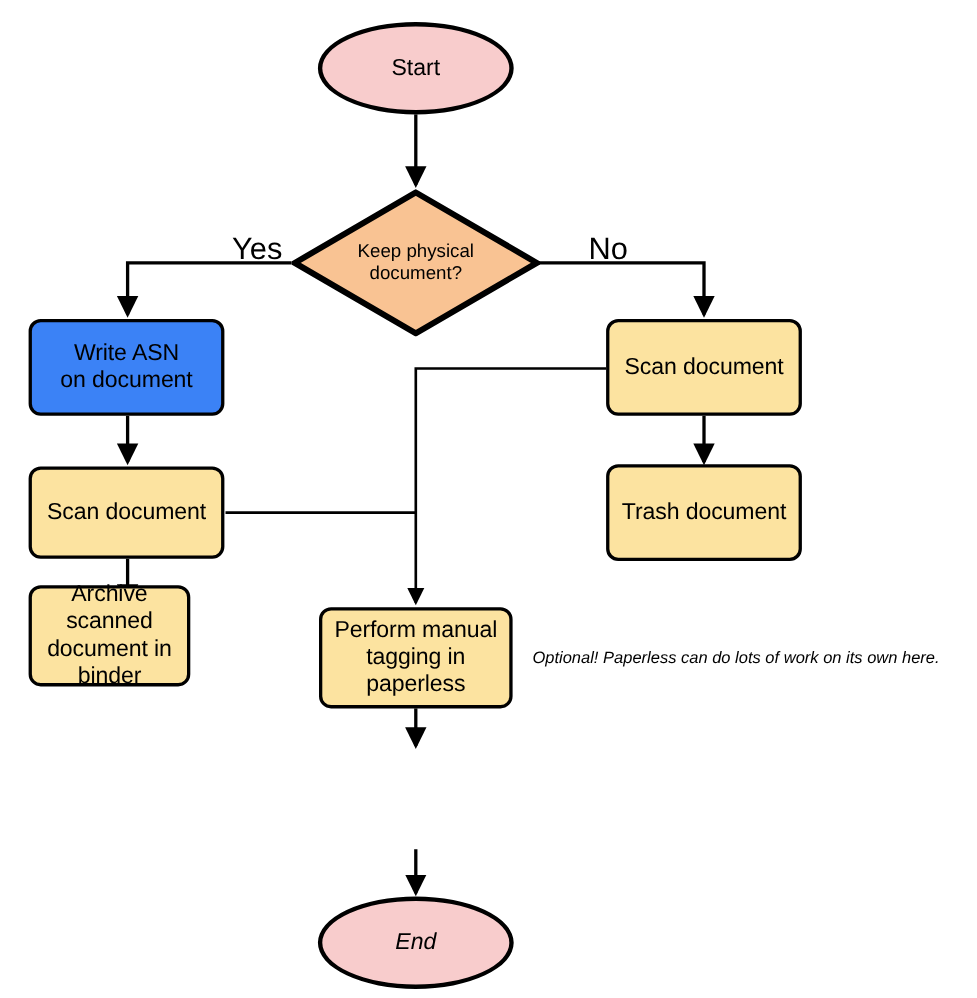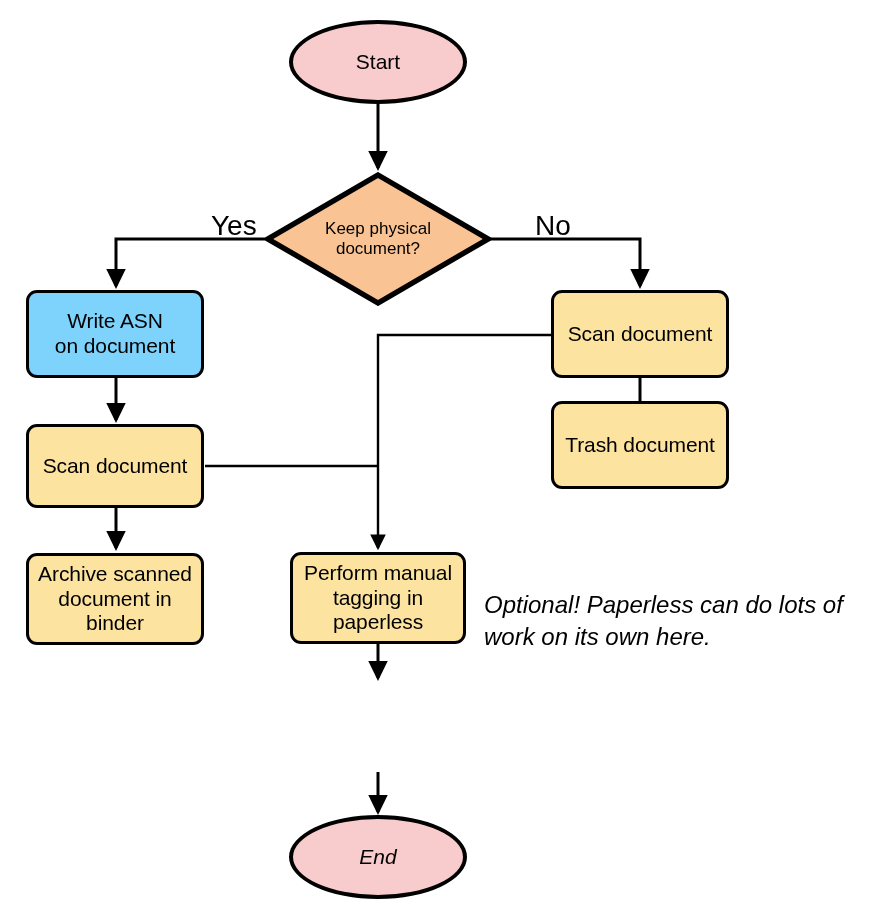--- a/index.html
+++ b/index.html
@@ -70,21 +70,21 @@
   .edge-label {
     position: absolute;
     font-size: 28px;
     color: #000000;
     z-index: 3;
     white-space: nowrap;
   }
   .note {
     position: absolute;
     font-style: italic;
-    font-size: 24px;
+    font-size: 15px;
     line-height: 1.33;
     color: #000000;
     z-index: 3;
   }
 </style>
 </head>
 <body>
 
 <div id="canvas">
 
@@ -130,40 +130,40 @@
   </div>
 
   <div class="node node-decision" style="left:265px; top:172px; width:226px; height:134px;">
     <svg class="diamond-shape" viewBox="0 0 226 134" preserveAspectRatio="none" xmlns="http://www.w3.org/2000/svg">
       <polygon points="113,3 223,67 113,131 3,67" fill="#F9C393" stroke="#000000" stroke-width="5.4" stroke-linejoin="miter"></polygon>
     </svg>
     <span class="diamond-label">Keep physical
 document?</span>
   </div>
 
-  <div class="node node-process" style="left:26px; top:290px; width:178px; height:88px; background:#7dd3fc;">
+  <div class="node node-process" style="left:26px; top:290px; width:178px; height:88px; background:#3b82f6;">
     <span>Write ASN
 on document</span>
   </div>
 
   <div class="node node-process" style="left:26px; top:424px; width:178px; height:84px; background:#FCE3A0;">
     <span>Scan document</span>
   </div>
 
-  <div class="node node-process" style="left:26px; top:553px; width:178px; height:92px; background:#FCE3A0;">
+  <div class="node node-process" style="left:26px; top:532px; width:147px; height:92px; background:#FCE3A0;">
     <span>Archive scanned
 document in
 binder</span>
   </div>
 
   <div class="node node-process" style="left:551px; top:290px; width:178px; height:88px; background:#FCE3A0;">
     <span>Scan document</span>
   </div>
 
-  <div class="node node-process" style="left:551px; top:401px; width:178px; height:88px; background:#FCE3A0;">
+  <div class="node node-process" style="left:551px; top:422px; width:178px; height:88px; background:#FCE3A0;">
     <span>Trash document</span>
   </div>
 
   <div class="node node-process" style="left:290px; top:552px; width:176px; height:92px; background:#FCE3A0;">
     <span>Perform manual
 tagging in
 paperless</span>
   </div>
 
 

